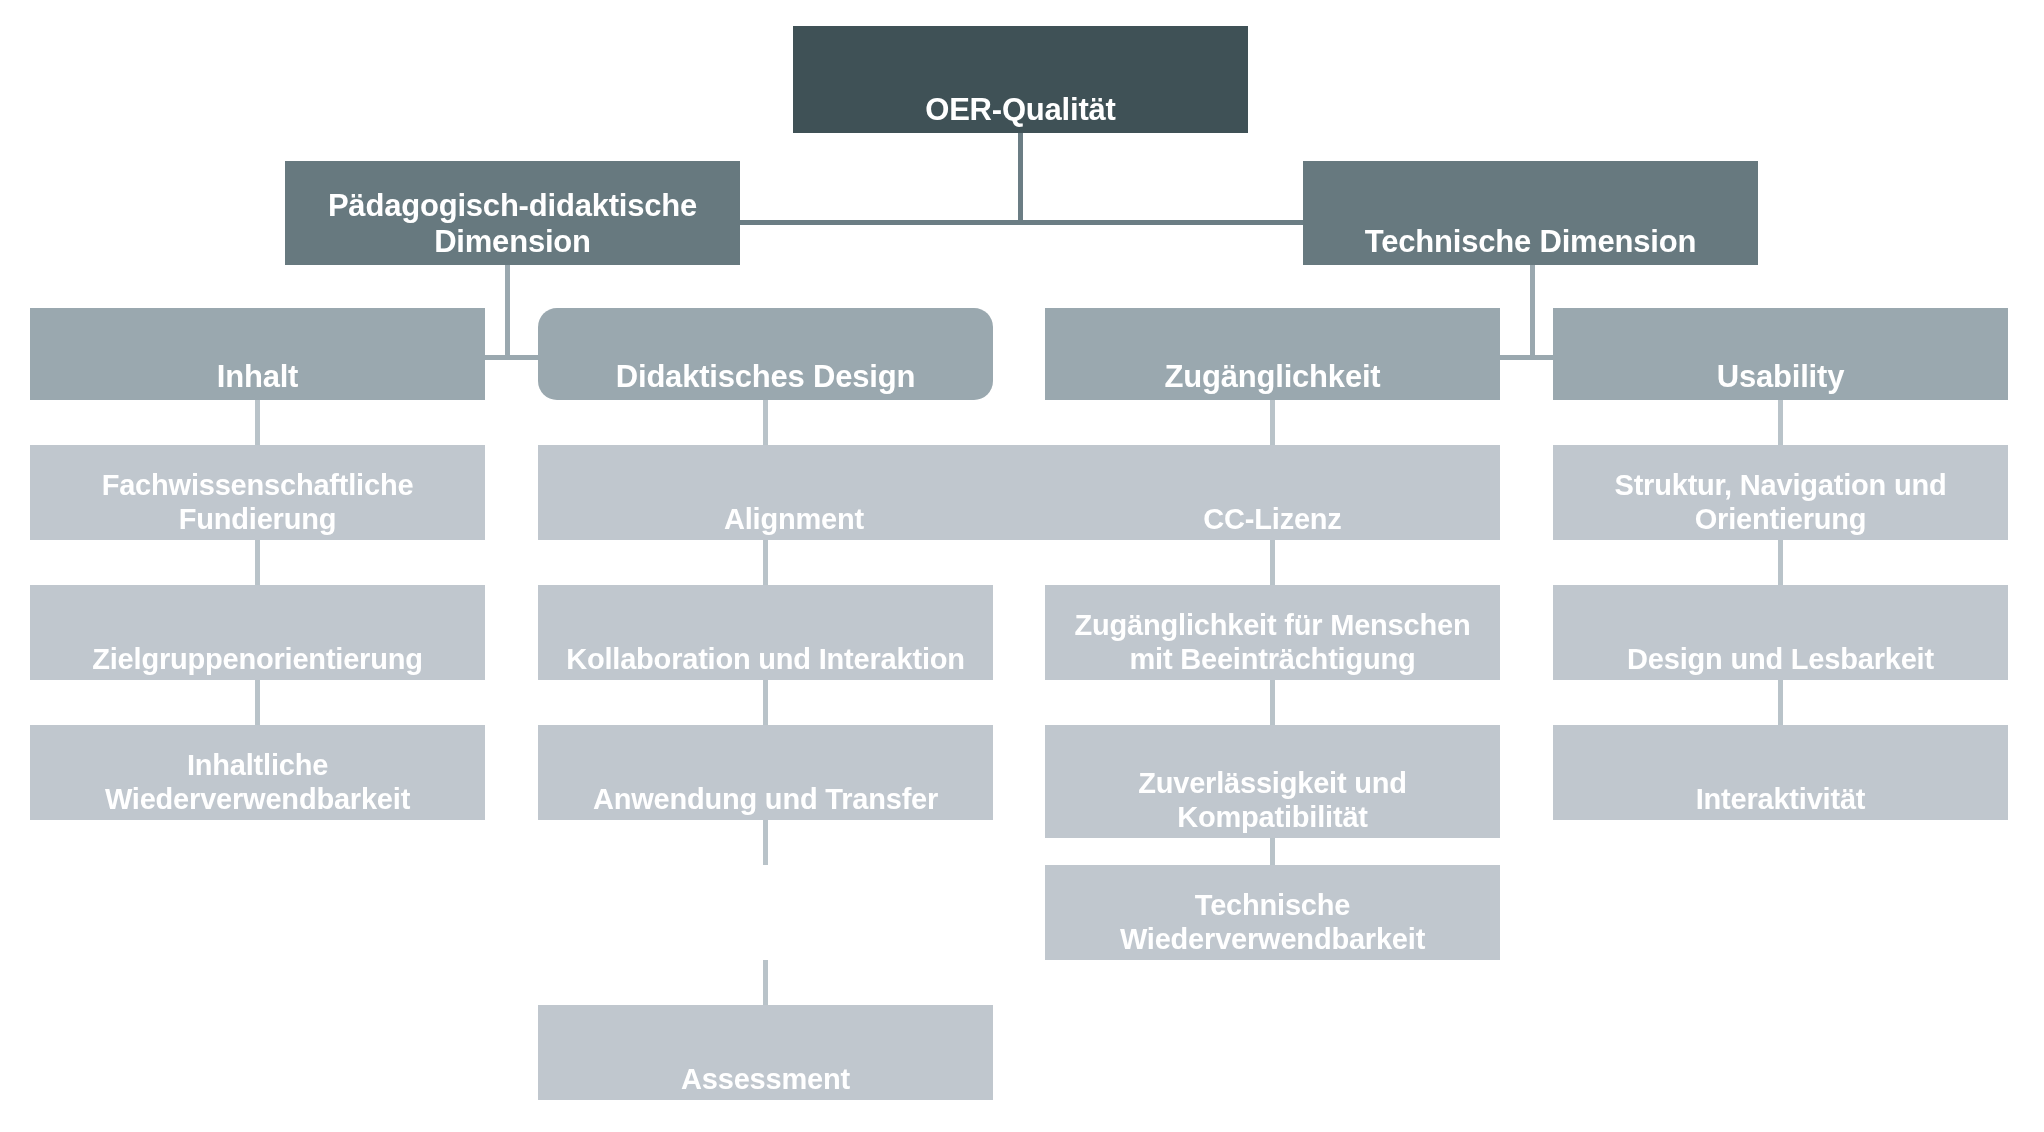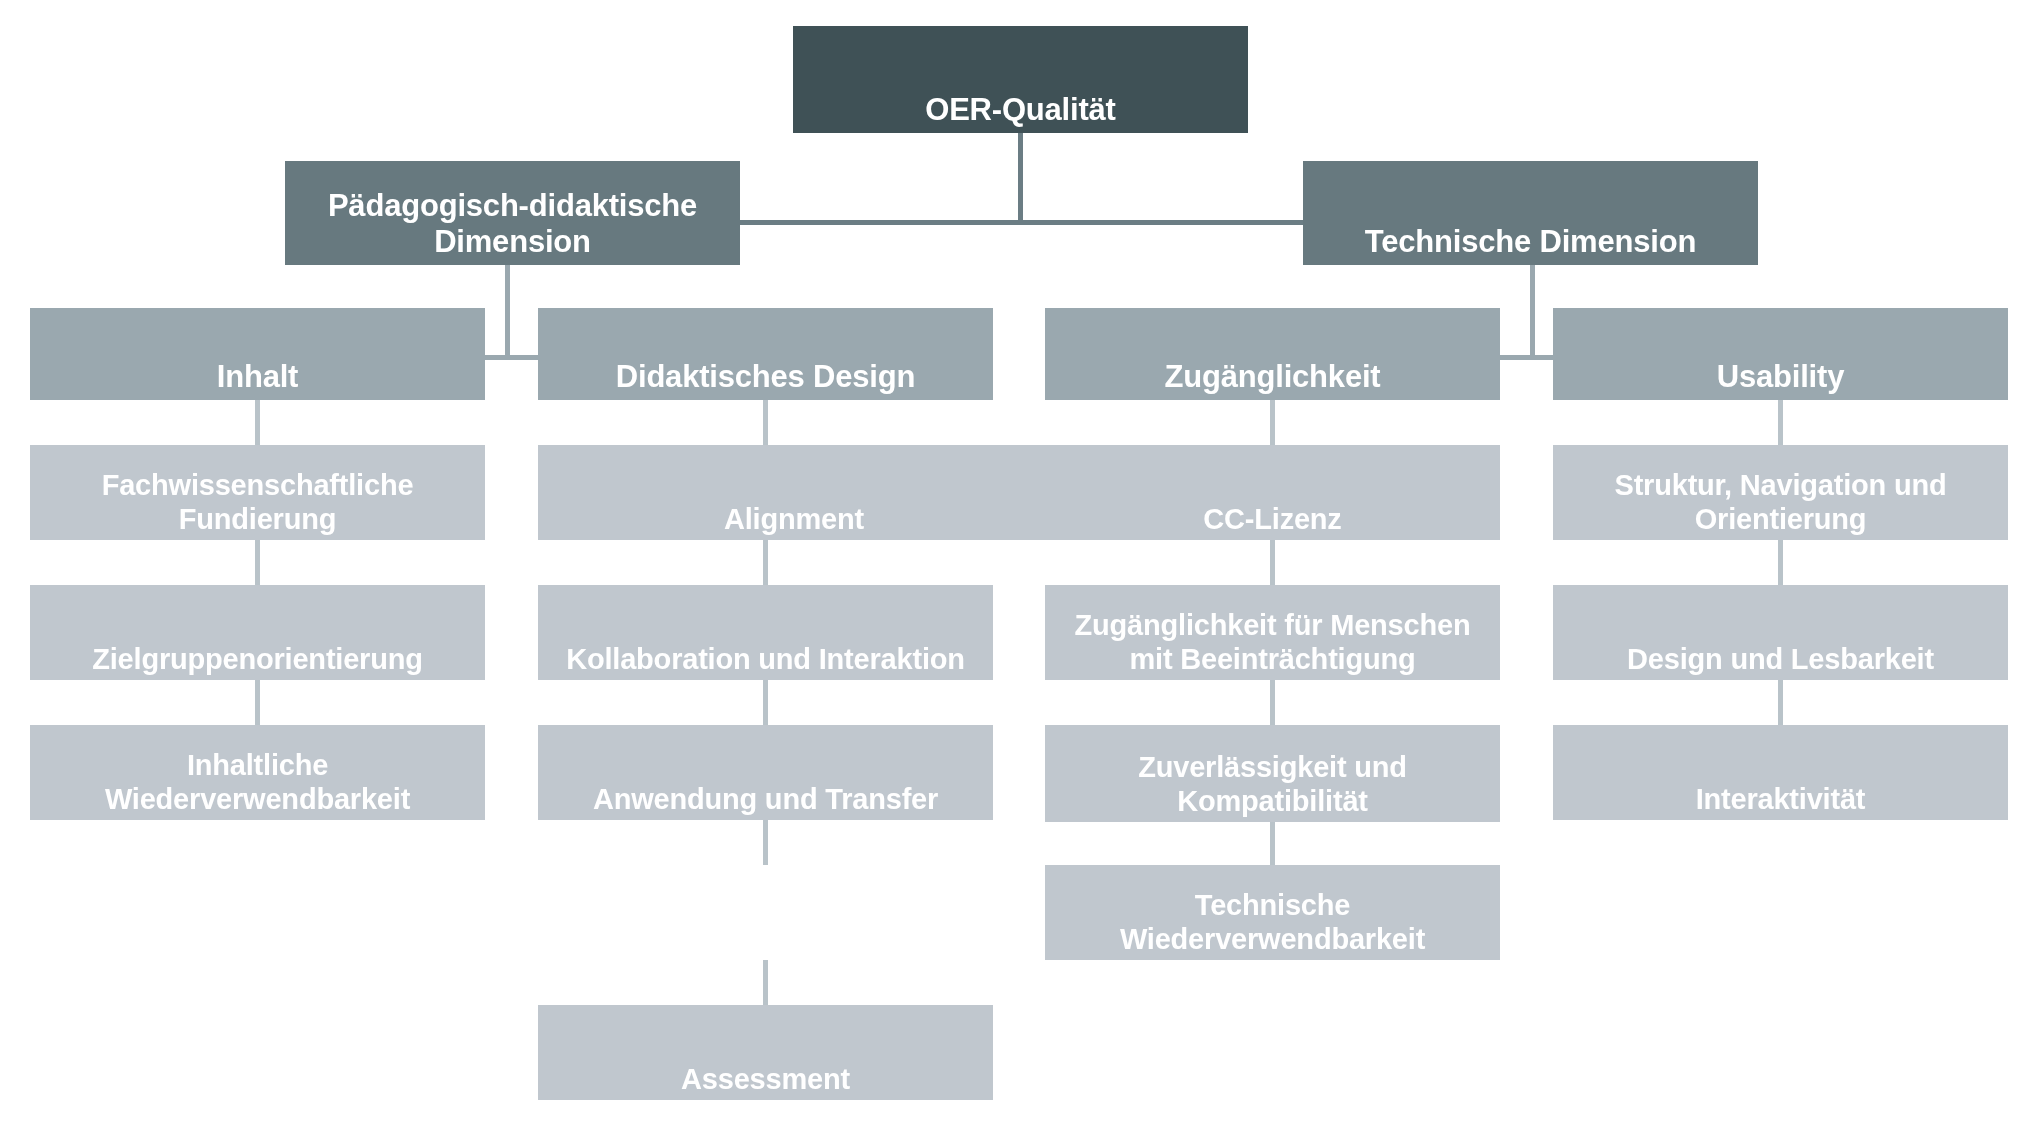--- a/index.html
+++ b/index.html
@@ -82,21 +82,21 @@
   </div>
 
   <div class="node lvl2" style="left:1303px;top:161px;width:455px;height:104px;">
     <span>Technische Dimension</span>
   </div>
 
   <div class="node lvl3" style="left:30px;top:308px;width:455px;height:92px;">
     <span>Inhalt</span>
   </div>
 
-  <div class="node lvl3" style="left:538px;top:308px;width:455px;height:92px;">
+  <div class="node lvl3" style="left:538px;top:308px;width:455px;height:92px;border-radius:19px;">
     <span>Didaktisches Design</span>
   </div>
 
   <div class="node lvl3" style="left:1045px;top:308px;width:455px;height:92px;">
     <span>Zugänglichkeit</span>
   </div>
 
   <div class="node lvl3" style="left:1553px;top:308px;width:455px;height:92px;">
     <span>Usability</span>
   </div>
@@ -123,21 +123,21 @@
   <div class="node lvl4" style="left:538px;top:1005px;width:455px;height:95px;">
     <span>Assessment</span>
   </div>
 
   <div class="node lvl4" style="left:1045px;top:445px;width:455px;height:95px;">
     <span>CC-Lizenz</span>
   </div>
   <div class="node lvl4" style="left:1045px;top:585px;width:455px;height:95px;">
     <span>Zugänglichkeit für Menschen mit Beeinträchtigung</span>
   </div>
-  <div class="node lvl4" style="left:1045px;top:725px;width:455px;height:97px;">
+  <div class="node lvl4" style="left:1045px;top:725px;width:455px;height:113px;">
     <span>Zuverlässigkeit und Kompatibilität</span>
   </div>
   <div class="node lvl4" style="left:1045px;top:865px;width:455px;height:95px;">
     <span>Technische Wiederverwendbarkeit</span>
   </div>
 
   <div class="node lvl4" style="left:1553px;top:445px;width:455px;height:95px;">
     <span>Struktur, Navigation und Orientierung</span>
   </div>
   <div class="node lvl4" style="left:1553px;top:585px;width:455px;height:95px;">

